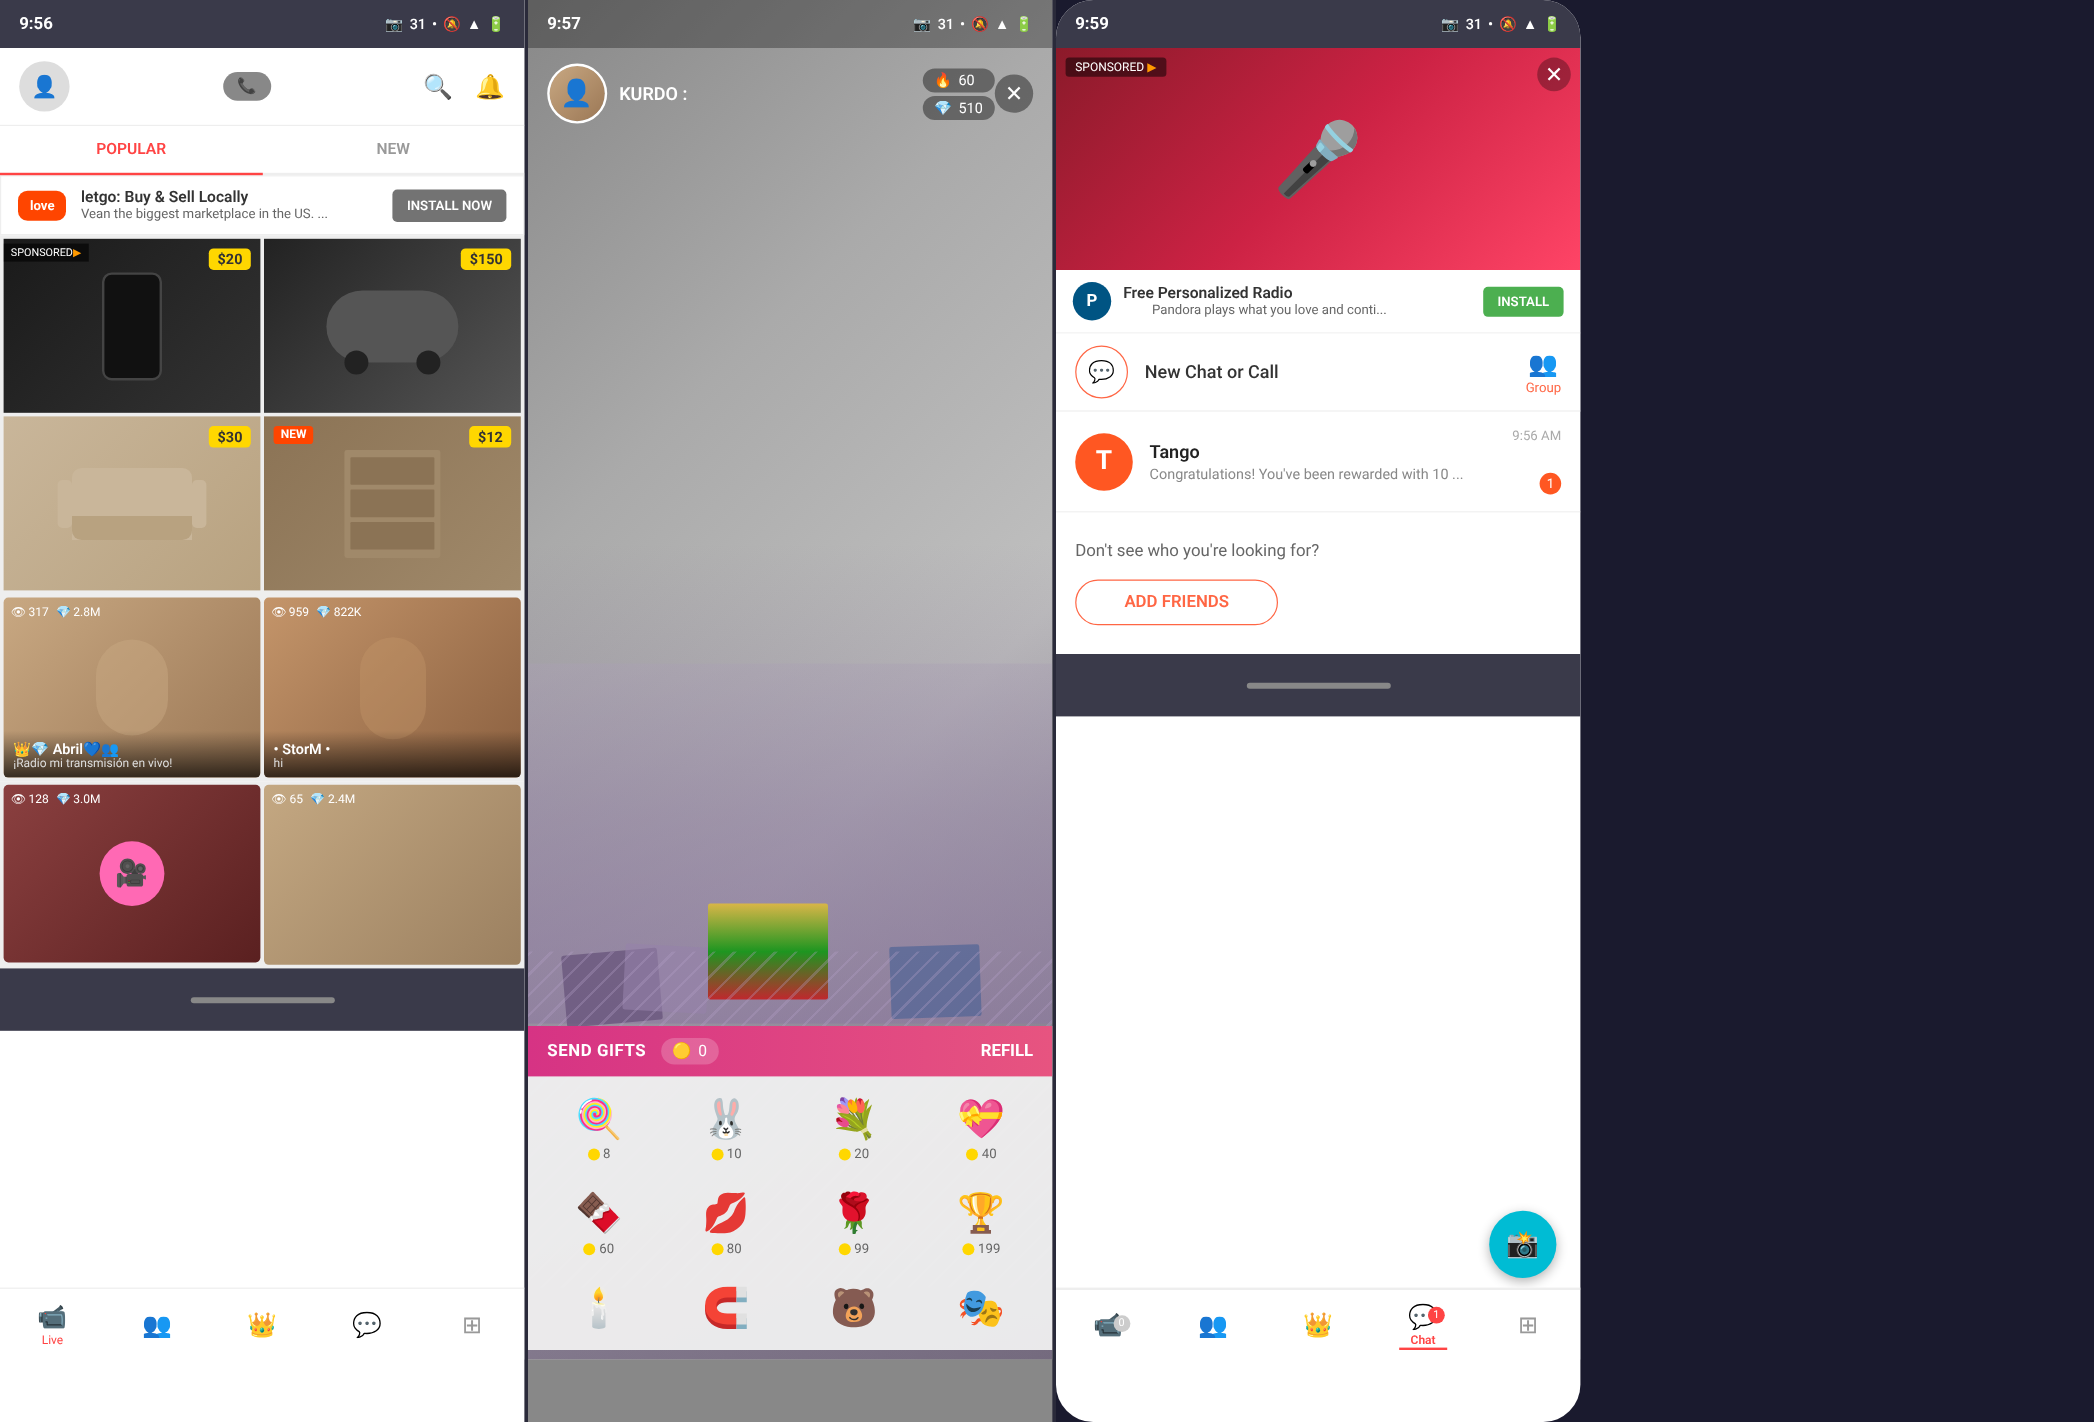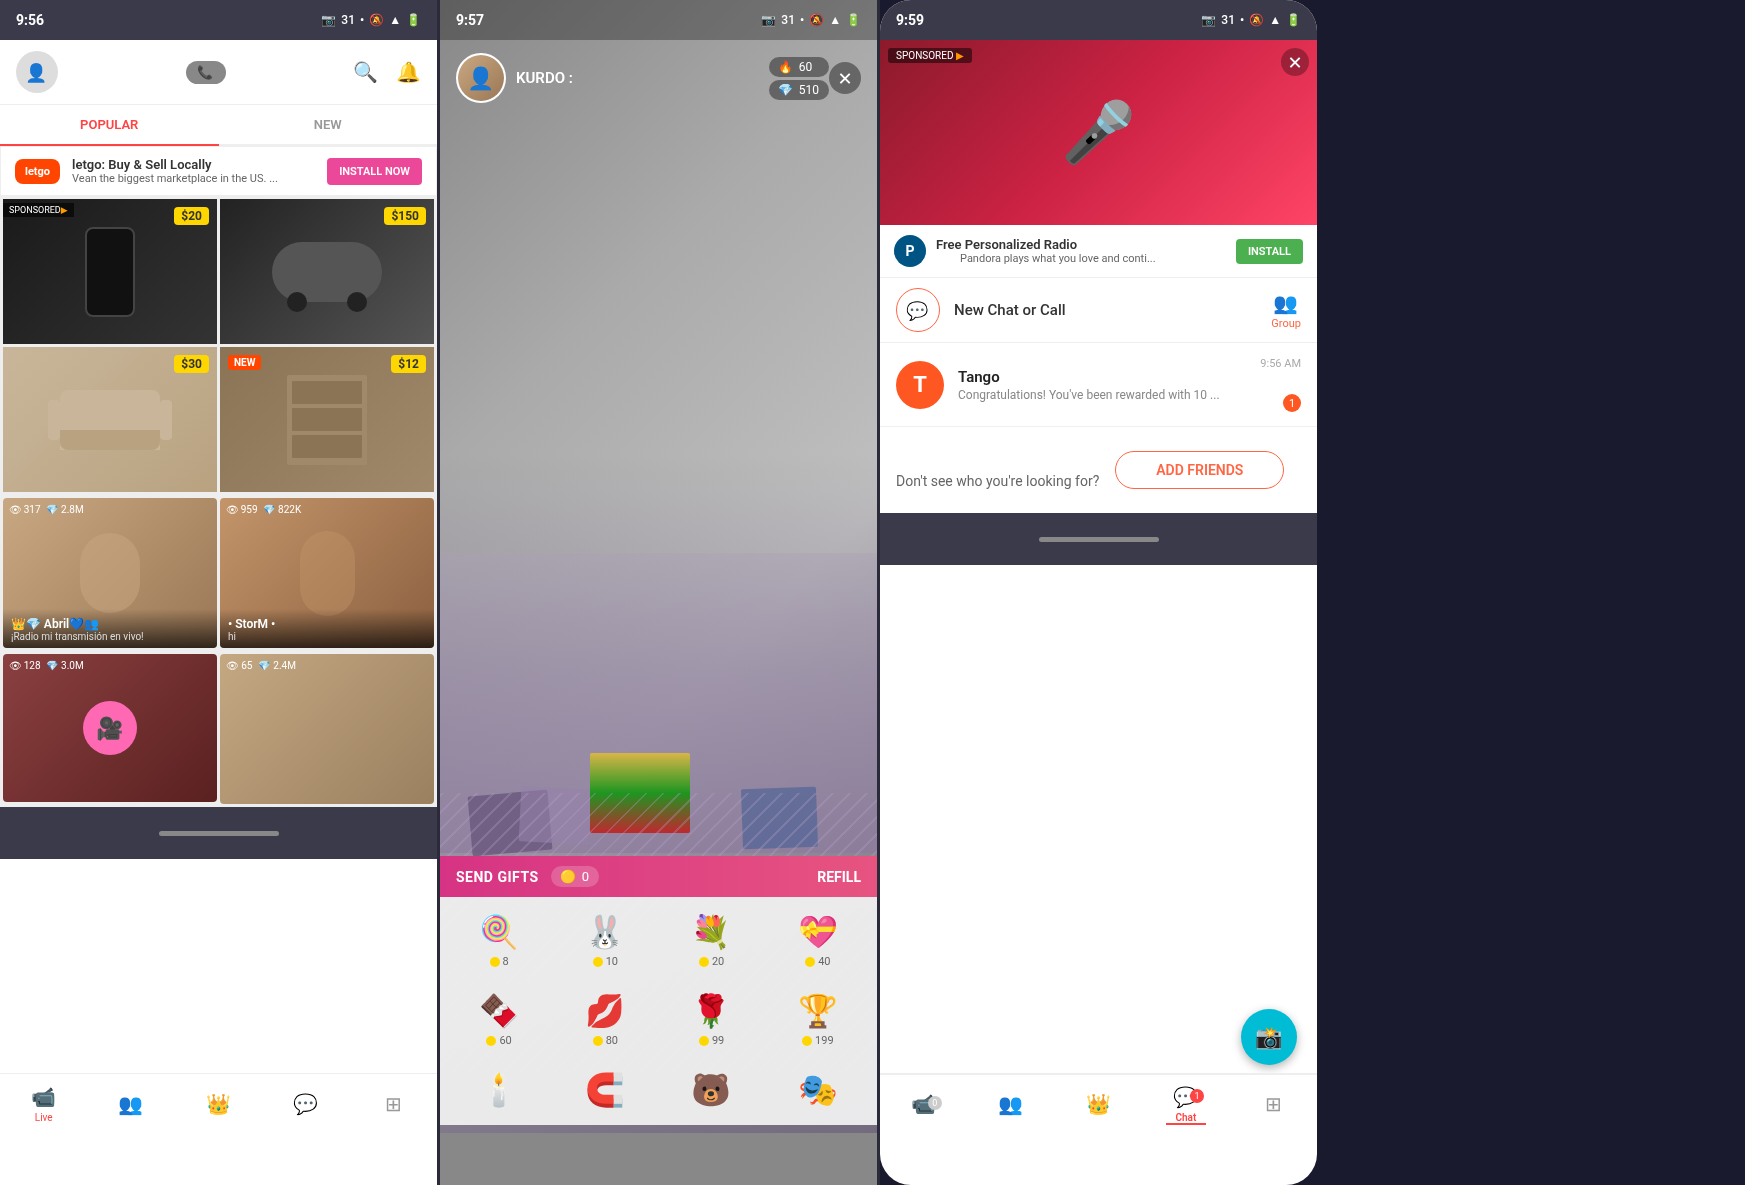--- a/index.html
+++ b/index.html
@@ -108,21 +108,21 @@
       border-radius: 8px;
       padding: 6px 10px;
       color: white;
       font-size: 11px;
       font-weight: 700;
     }
     .ad-text { flex: 1; }
     .ad-text .title { font-size: 13px; font-weight: 600; color: #333; }
     .ad-text .sub { font-size: 11px; color: #666; }
     .install-btn {
-      background: #ec4899;
+      background: #737373;
       color: white;
       border-radius: 4px;
       padding: 7px 12px;
       font-size: 11px;
       font-weight: 600;
       white-space: nowrap;
     }
 
     .grid-container {
       display: grid;
@@ -461,22 +461,22 @@
       width: 18px; height: 18px;
       border-radius: 50%;
       background: #ff5722;
       color: white;
       font-size: 11px;
       display: flex; align-items: center; justify-content: center;
     }
 
     .add-friends-section {
       padding: 24px 16px;
-      display: flex; flex-direction: row;
-      align-items: flex-end; gap: 16px;
+      display: flex; flex-direction: column;
+      align-items: flex-start; gap: 16px;
     }
     .add-friends-text { font-size: 14px; color: #666; }
     .add-friends-btn {
       border: 1.5px solid #ff6644;
       border-radius: 24px;
       padding: 10px 40px;
       color: #ff6644;
       font-size: 14px;
       font-weight: 600;
     }
@@ -565,21 +565,21 @@
       <span style="font-size:20px;color:#555">🔔</span>
     </div>
   </div>
 
   <div class="tab-bar">
     <div class="tab active">POPULAR</div>
     <div class="tab">NEW</div>
   </div>
 
   <div class="ad-banner">
-    <div class="ad-logo">letgo</div>
+    <div class="ad-logo">love</div>
     <div class="ad-text">
       <div class="title">letgo: Buy &amp; Sell Locally</div>
       <div class="sub">Vean the biggest marketplace in the US. ...</div>
     </div>
     <div class="install-btn">INSTALL NOW</div>
   </div>
 
   <div class="grid-container">
     <div class="grid-item prod-phone">
       <div class="sponsored-tag">SPONSORED<span class="color-flag">▶</span></div>

